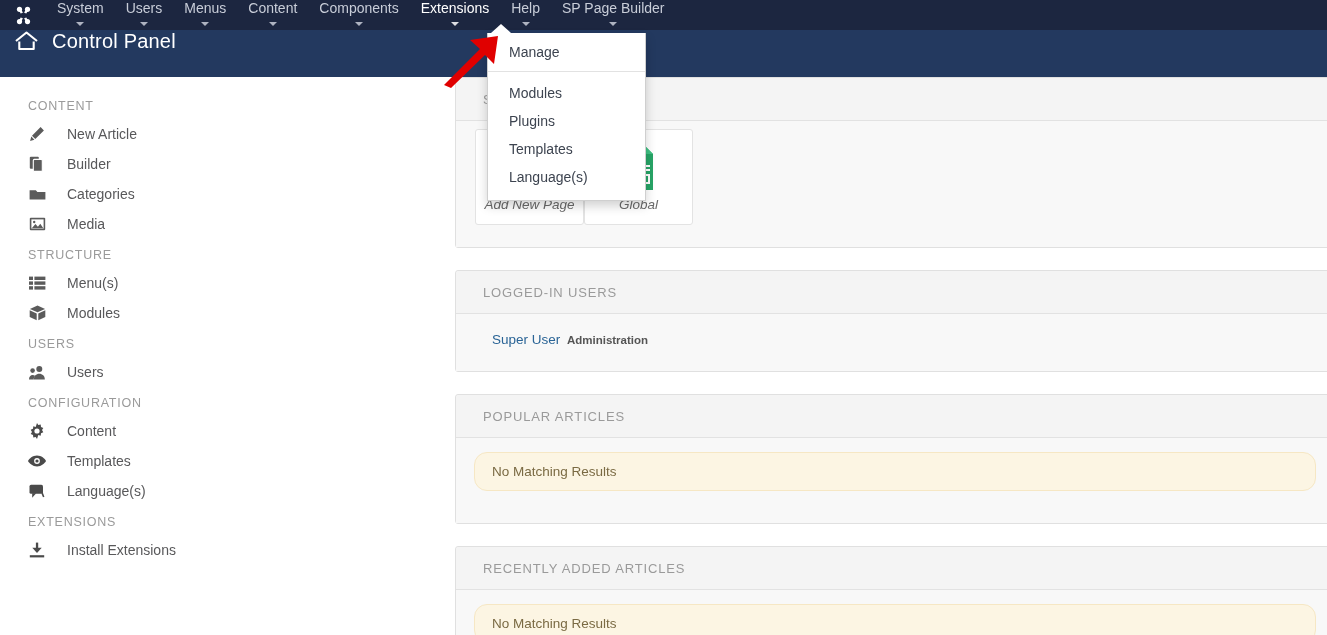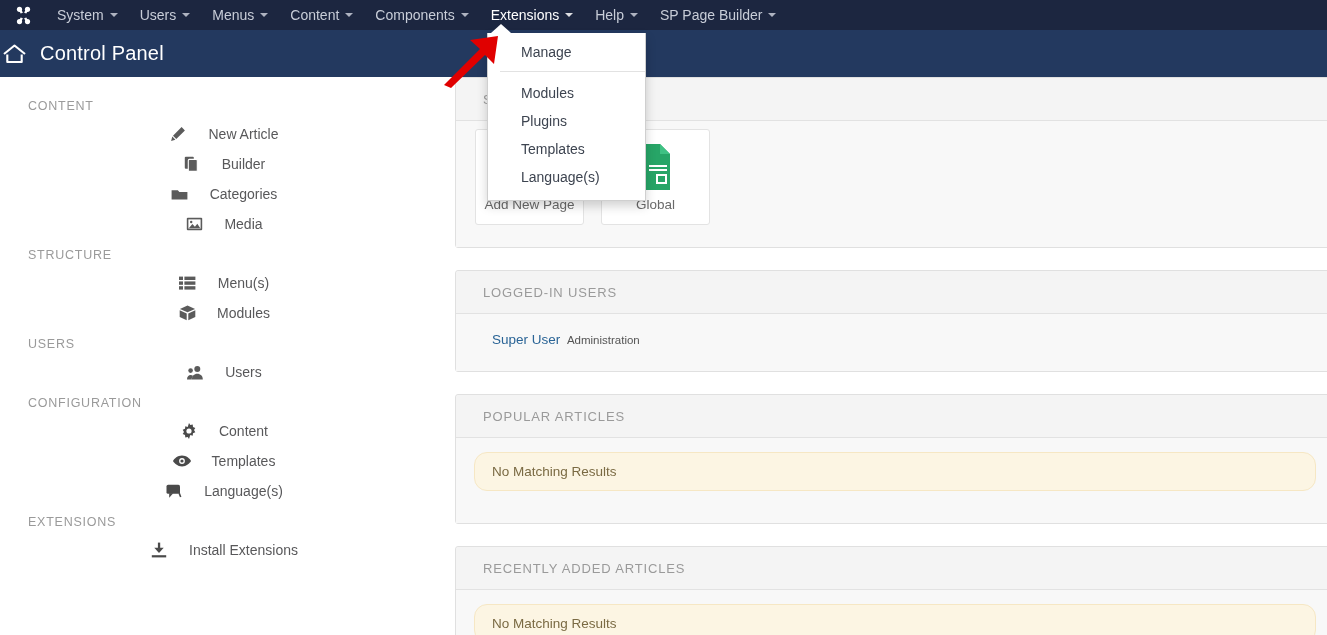--- a/index.html
+++ b/index.html
@@ -35,41 +35,42 @@
     position: relative;
     height: 30px;
     padding: 0 11px;
     display: flex;
     align-items: center;
     gap: 6px;
     color: #c8cdd8;
     font-size: 14px;
     white-space: nowrap;
     cursor: pointer;
+    flex-direction: column;
   }
   .menu-item.active { color: #ffffff; }
   .caret {
     display: inline-block;
     width: 0; height: 0;
     border-left: 4px solid transparent;
     border-right: 4px solid transparent;
     border-top: 4px solid currentColor;
     opacity: .85;
   }
 
   
   #titlebar {
     position: absolute;
     top: 30px; left: 0;
     width: 1327px;
     height: 47px;
     background: #23395f;
     display: flex;
-    align-items: center;
-    padding-left: 2px;
+    align-items: flex-start;
+    padding-left: 14px;
     gap: 13px;
     z-index: 10;
   }
   #titlebar .home-icon { color: #ffffff; display: flex; align-items: center; }
   #titlebar .title-text {
     color: #ffffff;
     font-size: 20px;
     letter-spacing: .2px;
   }
 
@@ -77,21 +78,21 @@
   #dropdown {
     position: absolute;
     top: 33px;
     left: 487px;
     width: 159px;
     background: #ffffff;
     border: 1px solid #cfcfcf;
     border-top: none;
     box-shadow: 0 5px 10px rgba(0,0,0,.18);
     z-index: 60;
-    padding: 5px 0 9px 12px;
+    padding: 5px 0 9px 0;
   }
   #dropdown .dd-arrow {
     position: absolute;
     top: -9px;
     left: 3px;
     width: 0; height: 0;
     border-left: 10px solid transparent;
     border-right: 10px solid transparent;
     border-bottom: 9px solid #ffffff;
   }
@@ -139,21 +140,20 @@
     margin-top: 9px;
   }
   .side-head.first { margin-top: 0; }
   .side-item {
     display: flex;
     align-items: center;
     height: 30px;
     padding-left: 28px;
     gap: 21px;
     cursor: pointer;
-    justify-content: center;
   }
   .side-item .si-icon {
     width: 18px;
     height: 18px;
     display: flex;
     align-items: center;
     justify-content: center;
     color: #5b5b5b;
     flex: 0 0 18px;
   }
@@ -187,21 +187,21 @@
     border-radius: 3px 3px 0 0;
   }
   .panel-body {
     background: #f8f8f8;
     border-top: 1px solid #e2e2e2;
     padding: 14px 18px 16px 18px;
   }
   .panel-body.quick { padding: 8px 18px 22px 10px; }
 
   
-  .card-row { display: flex; gap: 17px; padding-left: 9px; }
+  .card-row { display: flex; padding-left: 9px; font-style: italic; }
   .qcard {
     width: 109px;
     height: 96px;
     background: #ffffff;
     border: 1px solid #e3e3e3;
     border-radius: 3px;
     display: flex;
     flex-direction: column;
     align-items: center;
     justify-content: flex-end;
@@ -227,20 +227,21 @@
   }
   .user-row .u-name {
     color: #2a6496;
     font-weight: normal;
     font-size: 13.5px;
   }
   .user-row .u-role {
     color: #555;
     font-size: 11.5px;
     margin-left: 3px;
+    font-weight: bold;
   }
 
   .alert-warn {
     background: #fcf5e3;
     border: 1px solid #f6e7c4;
     border-radius: 13px;
     padding: 11px 0 11px 17px;
     font-size: 13.5px;
     color: #7a6a43;
     margin-bottom: 16px;

